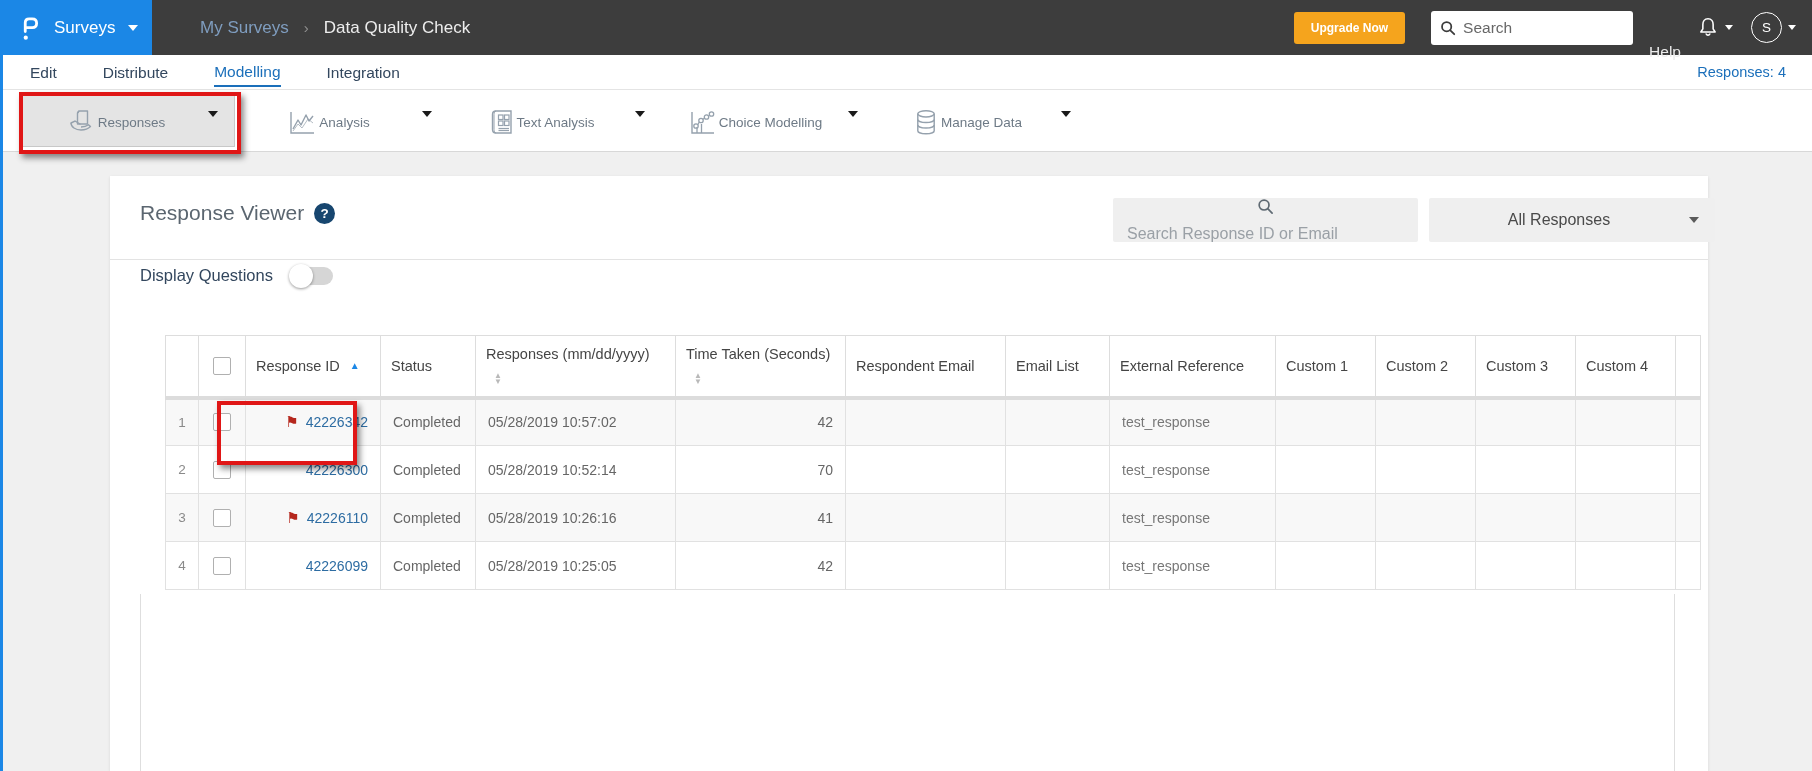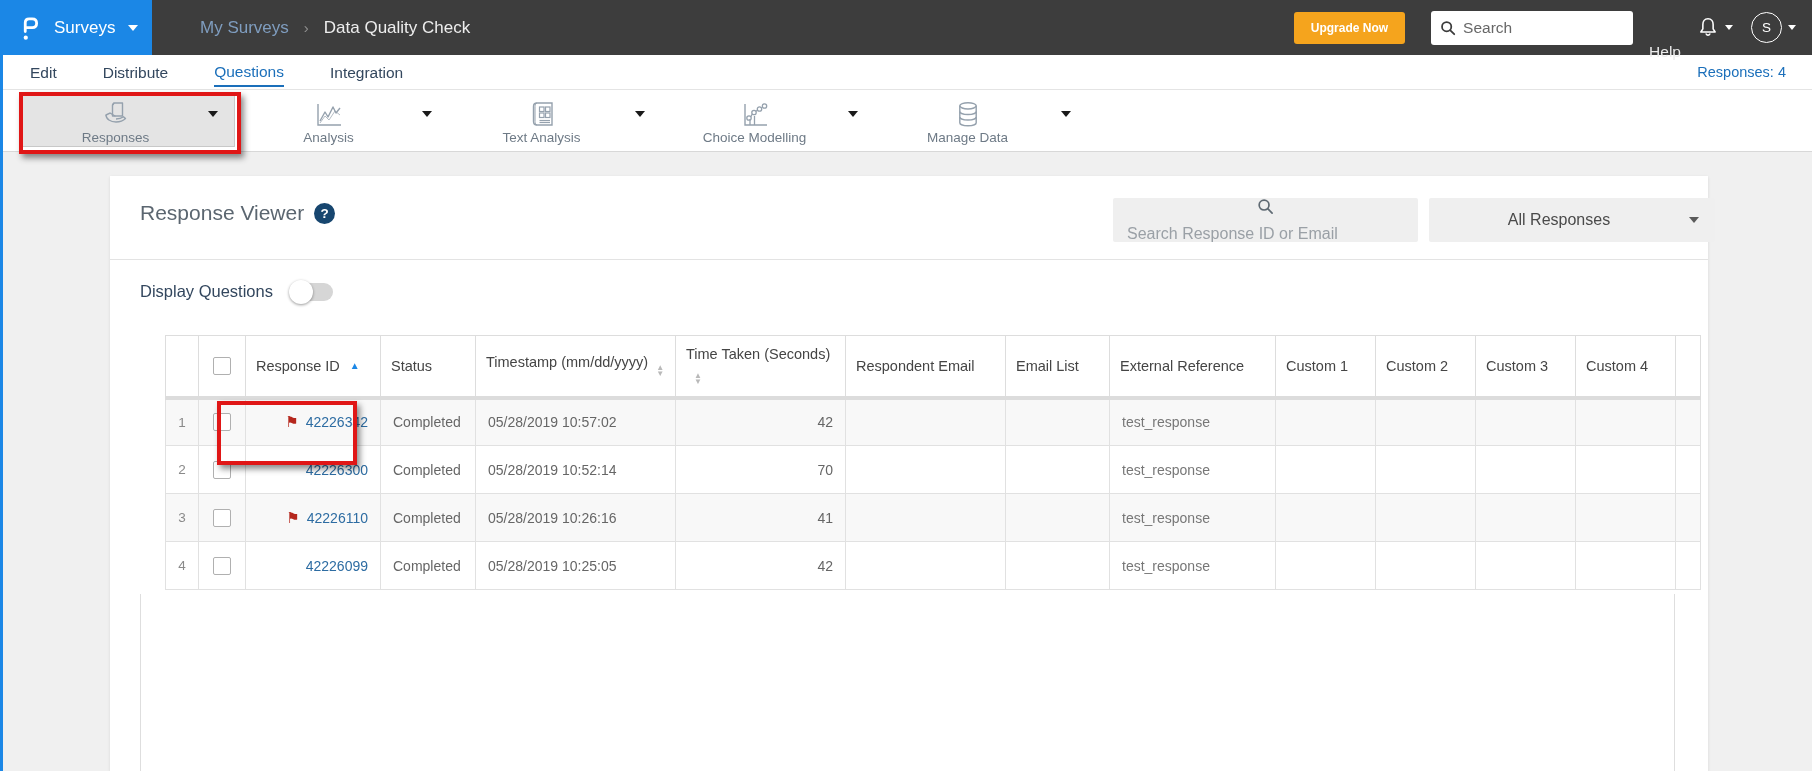--- a/index.html
+++ b/index.html
@@ -35,42 +35,42 @@
   .blue-edge { position:absolute; left:0; top:55px; width:3px; height:716px; background:#1b87e6; z-index:6; }
   
   .tabs-row { position:absolute; top:55px; left:0; width:100%; height:34px; background:#fff; display:flex; align-items:center; padding:0 26px 0 30px; font-size:15.5px; z-index:2; }
   .tab { margin-right:46px; color:#33475e; cursor:pointer; padding:6px 0 4px; }
   .tab.active { color:#1b6fba; border-bottom:2px solid #1b6fba; }
   .responses-count { margin-left:auto; color:#1b6fba; font-size:14.5px; }
   
   .toolbar { position:absolute; top:89px; left:0; width:100%; height:63px; background:#fff; border-top:1px solid #e4e4e4; border-bottom:1px solid #d8d8d8; display:flex; align-items:center; padding-left:22px; z-index:2; }
   .tool-item { width:213px; height:53px; display:flex; align-items:center; cursor:pointer; }
   .tool-item.active { background:#e4e4e4; border:1px solid #c8c8c8; }
-  .tool-main { flex:1; display:flex; flex-direction:column; align-items:center; justify-content:center; gap:2px; padding-top:4px; }
+  .tool-main { flex:1; display:flex; flex-direction:row; align-items:center; justify-content:center; gap:2px; padding-top:4px; }
   .tool-icon { height:27px; color:#95a1ad; display:flex; align-items:flex-end; }
   .tool-label { font-size:13.5px; color:#6e7a86; }
   .tool-caret { width:0; height:0; border:5.5px solid transparent; border-top:6.5px solid #1a1a1a; margin-right:16px; margin-top:-8px; }
   
   .annotation { position:absolute; border:4px solid #e01616; box-shadow:3px 4px 6px rgba(0,0,0,0.45); z-index:10; pointer-events:none; }
   .anno-toolbar { left:19px; top:92px; width:222px; height:62px; }
   .anno-cell { left:217px; top:401px; width:140px; height:64px; }
   
   .card { position:absolute; left:110px; top:176px; width:1598px; height:595px; background:#fff; box-shadow:0 1px 3px rgba(0,0,0,0.1); }
   .panel-title-row { position:absolute; left:30px; top:25px; display:flex; align-items:center; gap:10px; }
   .panel-title { font-size:21px; color:#5b6670; }
   .help-circle { width:21px; height:21px; border-radius:50%; background:#17466f; color:#fff; font-size:13.5px; font-weight:bold; display:flex; align-items:center; justify-content:center; cursor:pointer; }
   .resp-search { position:absolute; left:1003px; top:22px; width:305px; height:44px; background:#efefef; border-radius:2px; display:flex; align-items:center; padding:0 14px; gap:10px;flex-direction:column; }
   .resp-search svg { flex:none; }
   .resp-search input { border:none; outline:none; background:transparent; width:100%; font-family:inherit; font-size:16px; color:#555; }
   .resp-search input::placeholder { color:#9aa0a6; }
   .filter-dd { position:absolute; left:1319px; top:22px; width:286px; height:44px; background:#efefef; border-radius:2px; display:flex; align-items:center; cursor:pointer; }
   .filter-value { flex:1; text-align:center; font-size:16px; color:#4a4a4a; }
   .filter-caret { width:0; height:0; border:5px solid transparent; border-top:6px solid #5a5a5a; margin-right:16px; margin-top:5px; }
   .card-divider { position:absolute; left:0; top:83px; width:100%; height:1px; background:#e3e3e3; }
-  .display-q { position:absolute; left:30px; top:106px; display:flex; align-items:center; gap:18px;text-align:right; }
+  .display-q { position:absolute; left:30px; top:90px; display:flex; align-items:center; gap:18px;text-align:right; }
   .display-q-label { font-size:16.5px; color:#33475e; }
   .toggle { position:relative; width:42px; height:18px; background:#d6d6d6; border-radius:9px; cursor:pointer; }
   .toggle-knob { position:absolute; left:-2px; top:-3px; width:24px; height:24px; background:#fff; border-radius:50%; box-shadow:0 1px 3px rgba(0,0,0,0.4); }
   
   .table-wrap { position:absolute; left:30px; top:159px; width:1535px; }
   table { width:100%; border-collapse:collapse; table-layout:fixed;margin-left:25px; }
   th { height:62px; background:#fff; border:1px solid #ddd; border-bottom:4px solid #dcdcdc; font-weight:normal; font-size:14.5px; color:#454545; text-align:left; padding:0 10px; }
   th.sortable { cursor:pointer; }
   td { height:48px; border:1px solid #e1e1e1; font-size:14px; color:#666; padding:0 12px; overflow:hidden; white-space:nowrap; }
   tr.alt td { background:#f8f8f8; }
@@ -133,21 +133,21 @@
       <span class="caret-sm"></span>
     </div>
   </div>
 </div>
 
 <div class="blue-edge"></div>
 
 <div class="tabs-row">
   <span class="tab">Edit</span>
   <span class="tab">Distribute</span>
-  <span class="tab active">Questions</span>
+  <span class="tab active">Modelling</span>
   <span class="tab">Integration</span>
   <span class="responses-count">Responses: 4</span>
 </div>
 
 <div class="toolbar">
   <div class="tool-item active">
     <div class="tool-main">
       <span class="tool-icon">
         <svg width="30" height="27" viewBox="0 0 30 27">
             <path d="M13 2 h8.5 v13 H11.5 V4 Z" fill="none" stroke="currentColor" stroke-width="1.4" stroke-linejoin="round"></path>
@@ -272,21 +272,21 @@
           <col style="width:100px">
         <col style="width:100px">
           <col style="width:25px">
       </colgroup>
       <thead>
         <tr>
           <th></th>
           <th class="cb"><input type="checkbox" style=""></th>
           <th class="sortable"><span>Response ID</span><span class="sort-asc">▲</span></th>
           <th>Status</th>
-          <th class="sortable"><span>Timestamp (mm/dd/yyyy)</span><span class="sort-both">
+          <th class="sortable"><span>Responses (mm/dd/yyyy)</span><span class="sort-both">
                 <span>▲</span>
                 <span>▼</span>
               </span></th>
           <th class="sortable"><span>Time Taken (Seconds)</span><span class="sort-both">
                 <span>▲</span>
                 <span>▼</span>
               </span></th>
           <th>Respondent Email</th>
           <th>Email List</th>
           <th>External Reference</th>

